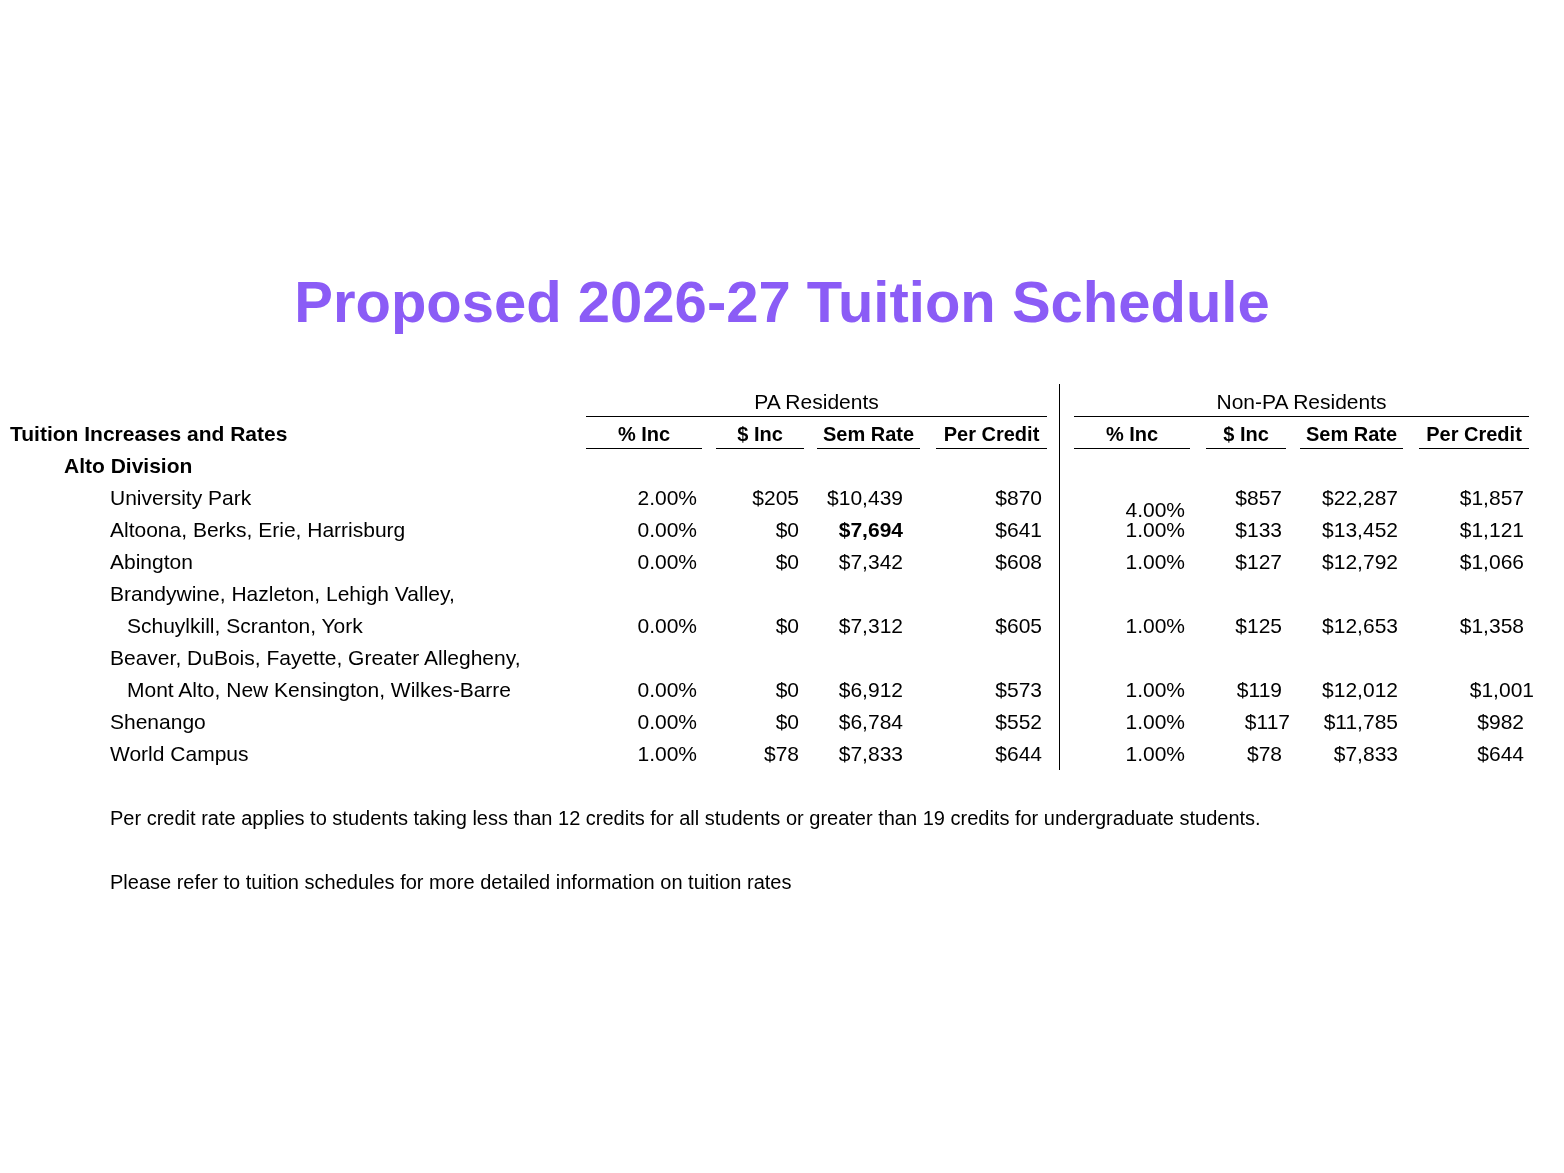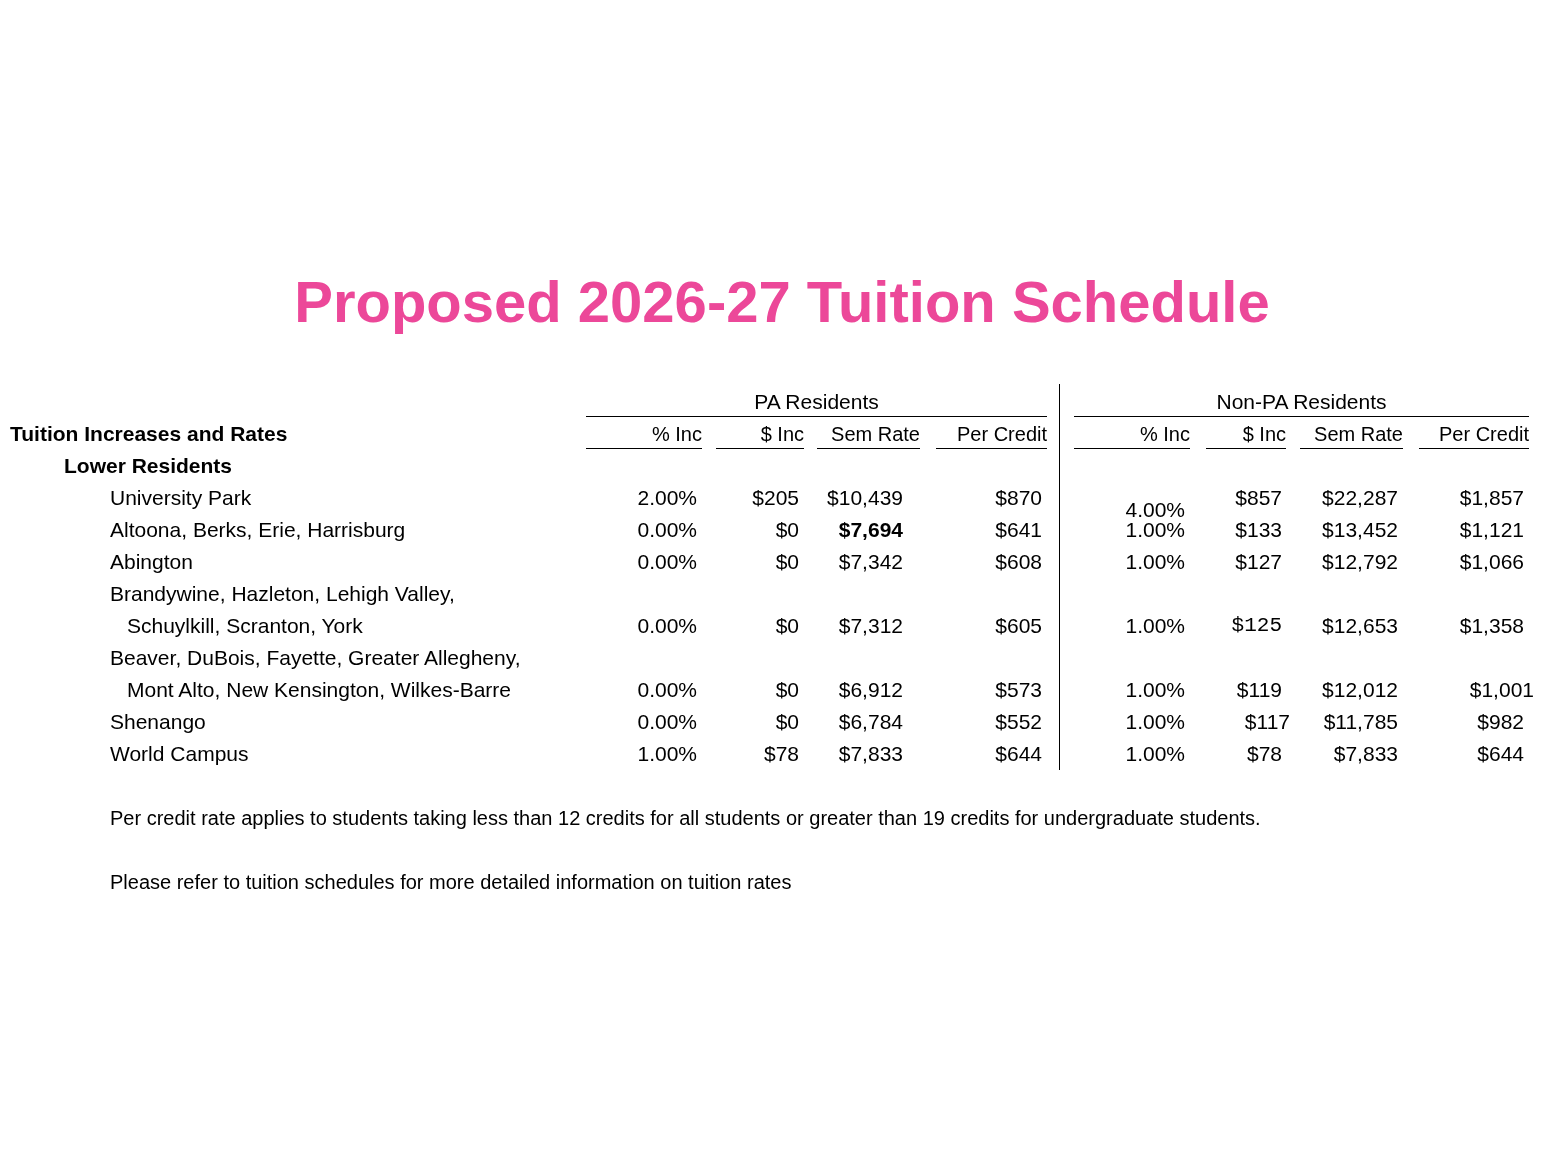--- a/index.html
+++ b/index.html
@@ -1,23 +1,23 @@
 <!DOCTYPE html>
 <html><head>
 <meta charset="utf-8">
 <style>
   html, body { margin: 0; padding: 0; background: #ffffff; }
   body { width: 1564px; height: 1173px; position: relative; overflow: hidden;
          font-family: "Liberation Sans", sans-serif; color: #000; }
   .title { position: absolute; left: 0; width: 1564px; top: 268px; text-align: center;
-           font-size: 58px; font-weight: bold; color: #ec4899; letter-spacing: 0px; }
+           font-size: 58px; font-weight: bold; color: #8b5cf6; letter-spacing: 0px; }
   .abs { position: absolute; white-space: nowrap; }
   .grp { font-size: 21px; font-weight: normal; text-align: center; }
   .grp-line { position: absolute; height: 0; border-top: 1.5px solid #000; }
-  .hdr { font-size: 20px; font-weight: normal; text-align: right; }
+  .hdr { font-size: 20px; font-weight: bold; text-align: center; }
   .hdr-line { position: absolute; height: 0; border-top: 1.5px solid #000; }
   .lbl { font-size: 21px; }
   .lbl-bold { font-size: 21px; font-weight: bold; }
   .cell { position: absolute; font-size: 21px; text-align: right; white-space: nowrap; }
   .vdiv { position: absolute; left: 1059px; top: 384px; width: 0; height: 386px; border-left: 1.5px solid #000; }
   .note { font-size: 20px; }
 </style>
 </head>
 <body>
 
@@ -43,21 +43,21 @@
 
 <div class="abs hdr" style="left:1074px;width:116px;top:423px;">% Inc</div>
 <div class="hdr-line" style="left:1074px;width:116px;top:448px;"></div>
 <div class="abs hdr" style="left:1206px;width:80px;top:423px;">$ Inc</div>
 <div class="hdr-line" style="left:1206px;width:80px;top:448px;"></div>
 <div class="abs hdr" style="left:1300px;width:103px;top:423px;">Sem Rate</div>
 <div class="hdr-line" style="left:1300px;width:103px;top:448px;"></div>
 <div class="abs hdr" style="left:1419px;width:110px;top:423px;">Per Credit</div>
 <div class="hdr-line" style="left:1419px;width:110px;top:448px;"></div>
 
-<div class="abs lbl-bold" style="left:64px;top:454px;">Lower Residents</div>
+<div class="abs lbl-bold" style="left:64px;top:454px;">Alto Division</div>
 
 <div id="rows">
     <div class="abs lbl" style="left: 110px; top: 486px;">University Park</div>
     <div class="cell" style="right: 867px; top: 486px;">2.00%</div>
     <div class="cell" style="right: 765px; top: 486px;">$205</div>
     <div class="cell" style="right: 661px; top: 486px;">$10,439</div>
     <div class="cell" style="right: 522px; top: 486px;">$870</div>
     <div class="cell" style="right: 379px; top: 486px; margin-top: 12px;">4.00%</div>
     <div class="cell" style="right: 282px; top: 486px; margin-left: 37px;">$857</div>
     <div class="cell" style="right: 166px; top: 486px;">$22,287</div>
@@ -80,21 +80,21 @@
     <div class="cell" style="right: 282px; top: 550px;">$127</div>
     <div class="cell" style="right: 166px; top: 550px;">$12,792</div>
     <div class="cell" style="right: 40px; top: 550px;">$1,066</div>
     <div class="abs lbl" style="left: 110px; top: 582px;">Brandywine, Hazleton, Lehigh Valley,</div>
     <div class="abs lbl" style="left: 127px; top: 614px;">Schuylkill, Scranton, York</div>
     <div class="cell" style="right: 867px; top: 614px;">0.00%</div>
     <div class="cell" style="right: 765px; top: 614px;">$0</div>
     <div class="cell" style="right: 661px; top: 614px;">$7,312</div>
     <div class="cell" style="right: 522px; top: 614px;">$605</div>
     <div class="cell" style="right: 379px; top: 614px;">1.00%</div>
-    <div class="cell" style="right: 282px; top: 614px; font-family: Liberation Mono, monospace;">$125</div>
+    <div class="cell" style="right: 282px; top: 614px;">$125</div>
     <div class="cell" style="right: 166px; top: 614px;">$12,653</div>
     <div class="cell" style="right: 40px; top: 614px;">$1,358</div>
     <div class="abs lbl" style="left: 110px; top: 646px;">Beaver, DuBois, Fayette, Greater Allegheny,</div>
     <div class="abs lbl" style="left: 127px; top: 678px;">Mont Alto, New Kensington, Wilkes-Barre</div>
     <div class="cell" style="right: 867px; top: 678px;">0.00%</div>
     <div class="cell" style="right: 765px; top: 678px;">$0</div>
     <div class="cell" style="right: 661px; top: 678px;">$6,912</div>
     <div class="cell" style="right: 522px; top: 678px;">$573</div>
     <div class="cell" style="right: 379px; top: 678px;">1.00%</div>
     <div class="cell" style="right: 282px; top: 678px;">$119</div>

